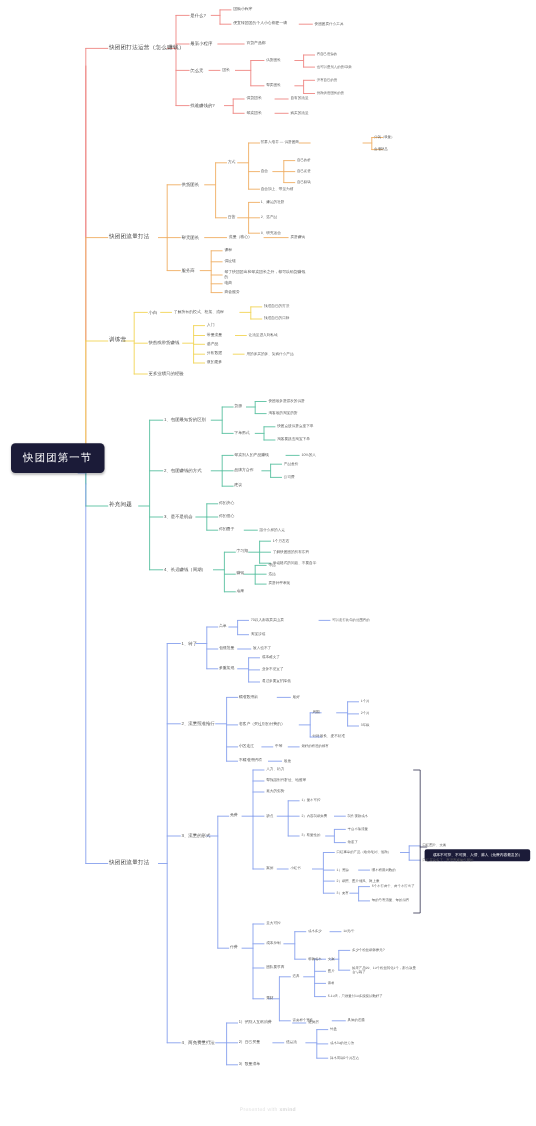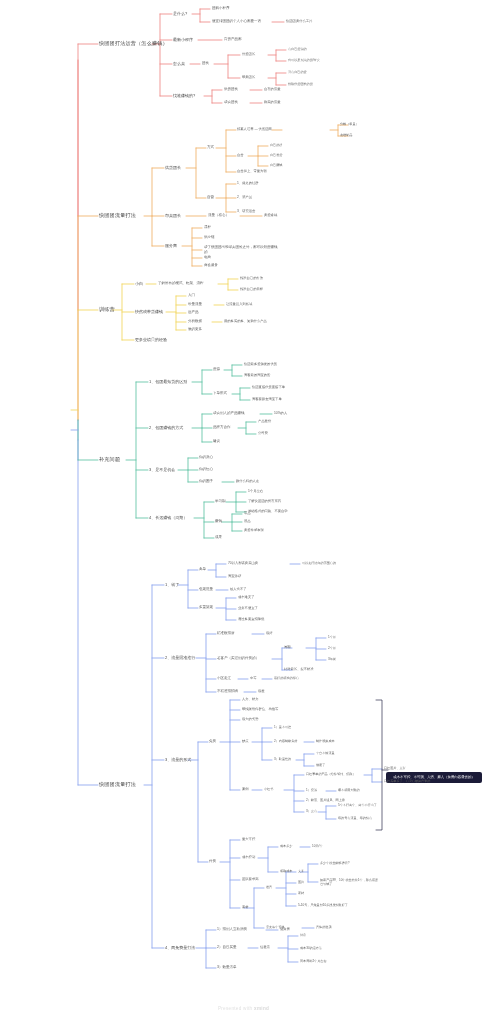--- a/index.html
+++ b/index.html
@@ -381,20 +381,21 @@
       <path d="M288 936 L288 962" stroke="#8ba4ee"></path>
       <path d="M288 936 L298 936" stroke="#8ba4ee"></path>
       <path d="M288 949 L298 949" stroke="#8ba4ee"></path>
       <path d="M288 962 L298 962" stroke="#8ba4ee"></path>
 
       <path d="M376 700 L382 700 L382 830 L376 830" stroke="#2b2b4a" stroke-width="0.7"></path>
       <path d="M382 770 L388 770" stroke="#2b2b4a" stroke-width="0.7"></path>
     </g>
   </svg>
 
+  <div class="root-node" style="left:10px;top:403px;">快团团第一节</div>
 
   <div class="callout" style="left:386px;top:772px;">成本不可控、不可测、人情、麻人（免费内容最贵的）</div>
 
   <div class="tp lv1" style="left:99px;top:44px;">快团团打法运营（怎么赚钱）</div>
 
   <div class="tp lv2" style="left:173px;top:14px;">是什么?</div>
   <div class="tp lv3" style="left:212px;top:9px;">团购小程序</div>
   <div class="tp lv3" style="left:212px;top:22px;">便宜转团团的个人小心都是一请</div>
   <div class="tp lv4" style="left:286px;top:22px;">快团团卖什么工具</div>
 

